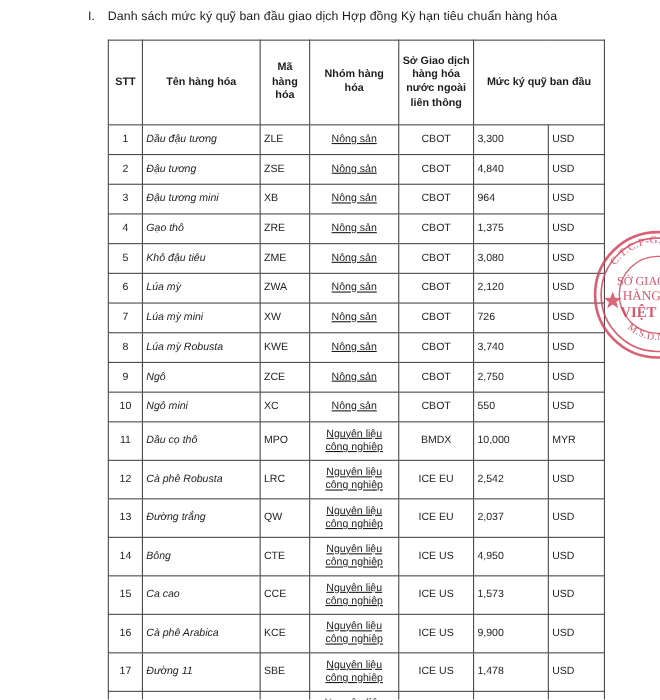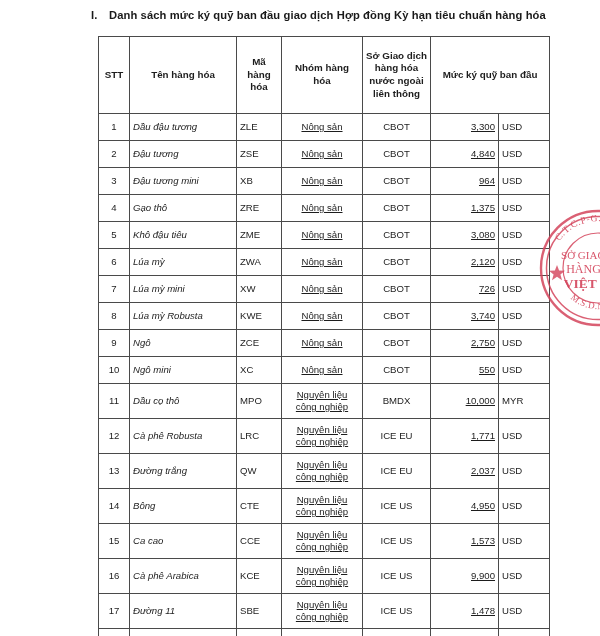--- a/index.html
+++ b/index.html
@@ -12,25 +12,25 @@
     background: #ffffff;
     font-family: "Liberation Sans", sans-serif;
     color: #1a1a1a;
     overflow: hidden;
     position: relative;
   }
 
   
   .doc-title {
     position: absolute;
-    left: 91px;
+    left: 80px;
     top: 9px;
     width: 470px;
     font-size: 11.2px;
-    font-weight: bold;
+    font-weight: normal;
     letter-spacing: 0.1px;
     white-space: nowrap;
   }
   .doc-title .num {
     display: inline-block;
     width: 18px;
   }
 
   
   .table-wrap {
@@ -68,21 +68,21 @@
   col.c-group { width: 81px; }
   col.c-ex    { width: 68px; }
   col.c-val   { width: 68px; }
   col.c-cur   { width: 51px; }
 
   td.stt   { text-align: center; }
   td.name  { text-align: left; padding-left: 9px; font-style: italic; }
   td.code  { text-align: left; }
   td.group { text-align: center; text-decoration: underline; }
   td.ex    { text-align: center; }
-  td.val   { text-align: right; text-decoration: underline; }
+  td.val   { text-align: left; }
   td.cur   { }
 
   tr.r-single td { height: 26px; }
   tr.r-double td { height: 34px; }
 
   tr.r-bold td { font-weight: bold; }
 
   
   .seal {
     position: absolute;
@@ -221,21 +221,21 @@
           <td class="ex">BMDX</td>
           <td class="val">10,000</td>
           <td class="cur">MYR</td>
         </tr>
         <tr class="table-row r-double">
           <td class="stt">12</td>
           <td class="name">Cà phê Robusta</td>
           <td class="code">LRC</td>
           <td class="group">Nguyên liệu công nghiệp</td>
           <td class="ex">ICE EU</td>
-          <td class="val">1,771</td>
+          <td class="val">2,542</td>
           <td class="cur">USD</td>
         </tr>
         <tr class="table-row r-double">
           <td class="stt">13</td>
           <td class="name">Đường trắng</td>
           <td class="code">QW</td>
           <td class="group">Nguyên liệu công nghiệp</td>
           <td class="ex">ICE EU</td>
           <td class="val">2,037</td>
           <td class="cur">USD</td>

